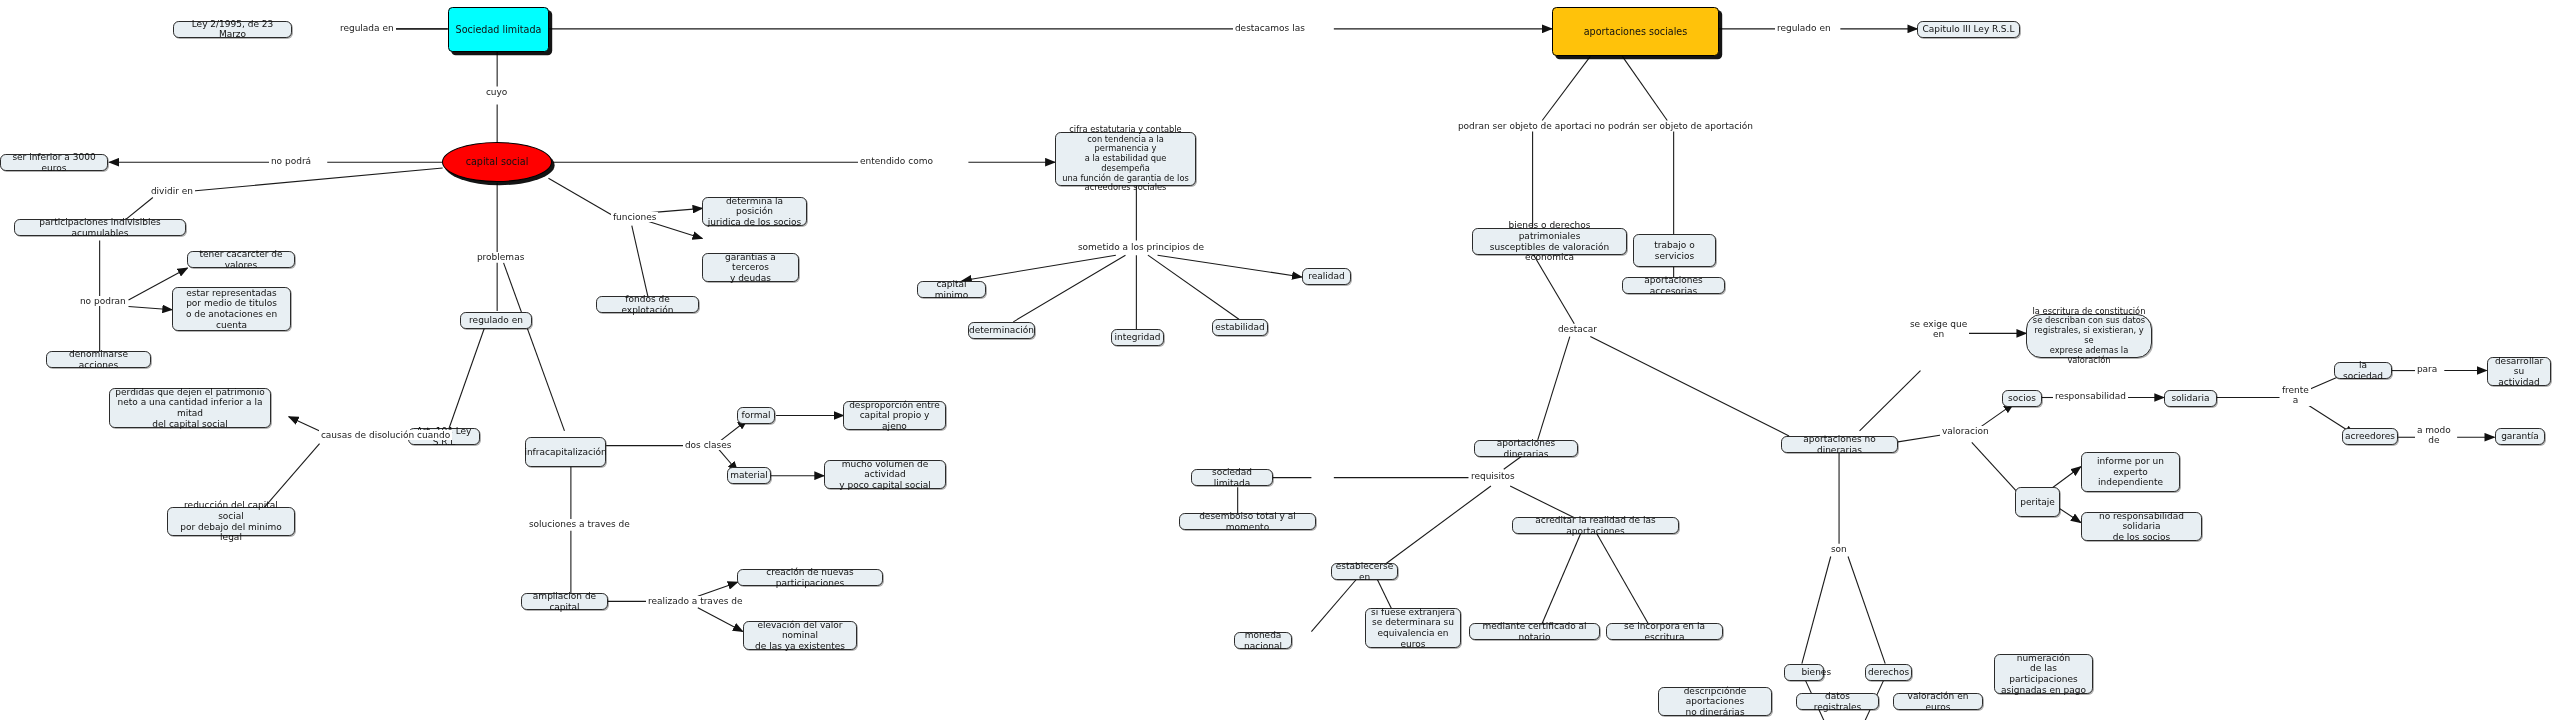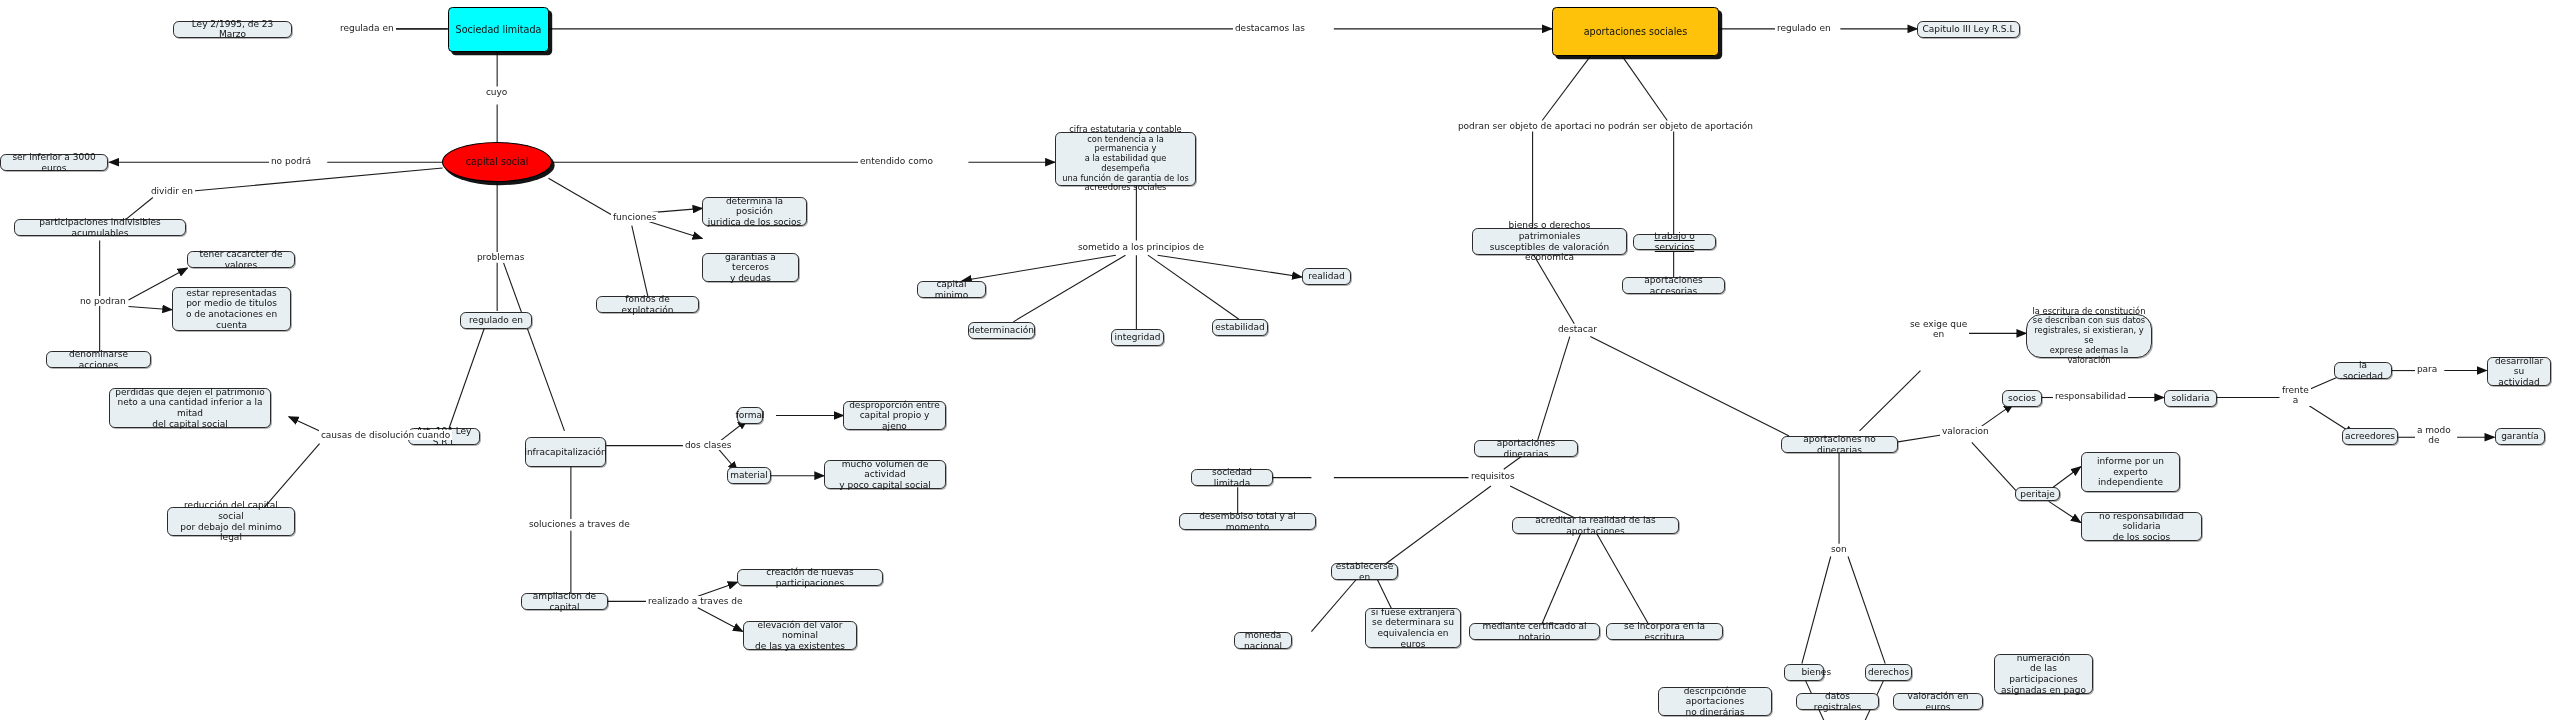--- a/index.html
+++ b/index.html
@@ -315,21 +315,21 @@
   </div>
 
   <div class="node box" style="left:408px;top:428px;width:72px;height:17.3px;">
     <span>Art. 104 Ley S.R.L</span>
   </div>
 
   <div class="node box" style="left:525px;top:437px;width:81px;height:30px;">
     <span>infracapitalización</span>
   </div>
 
-  <div class="node box" style="left:737px;top:407px;width:26px;height:17.3px;">
+  <div class="node box" style="left:737px;top:407px;width:38px;height:17.3px;">
     <span>formal</span>
   </div>
 
   <div class="node box" style="left:727px;top:467px;width:44px;height:17.3px;">
     <span>material</span>
   </div>
 
   <div class="node box" style="left:843px;top:401px;width:103px;height:29px;">
     <span>desproporción entre
 capital propio y ajeno</span>
@@ -390,21 +390,21 @@
 
   <div class="node box" style="left:1302px;top:268px;width:49px;height:17.3px;">
     <span>realidad</span>
   </div>
 
   <div class="node box" style="left:1472px;top:228px;width:155px;height:27px;">
     <span>bienes o derechos patrimoniales
 susceptibles de valoración economica</span>
   </div>
 
-  <div class="node box" style="left:1633px;top:234px;width:83px;height:16px;text-decoration:underline;">
+  <div class="node box" style="left:1633px;top:234px;width:83px;height:33px;">
     <span>trabajo o servicios</span>
   </div>
 
   <div class="node box" style="left:1622px;top:277px;width:103px;height:17.3px;">
     <span>aportaciones accesorias</span>
   </div>
 
   <div class="node box" style="left:1474px;top:440px;width:104px;height:17.3px;">
     <span>aportaciones dinerarias</span>
   </div>
@@ -482,21 +482,21 @@
   </div>
 
   <div class="node box" style="left:2002px;top:390px;width:40px;height:17.3px;">
     <span>socios</span>
   </div>
 
   <div class="node box" style="left:2164px;top:390px;width:53px;height:17.3px;">
     <span>solidaria</span>
   </div>
 
-  <div class="node box" style="left:2015px;top:487px;width:45px;height:14px;border-radius:6px;">
+  <div class="node box" style="left:2015px;top:487px;width:45px;height:30px;">
     <span>peritaje</span>
   </div>
 
   <div class="node box" style="left:2081px;top:452px;width:99px;height:40px;">
     <span>informe por un experto
 independiente</span>
   </div>
 
   <div class="node box" style="left:2081px;top:512px;width:121px;height:29px;">
     <span>no responsabilidad solidaria

